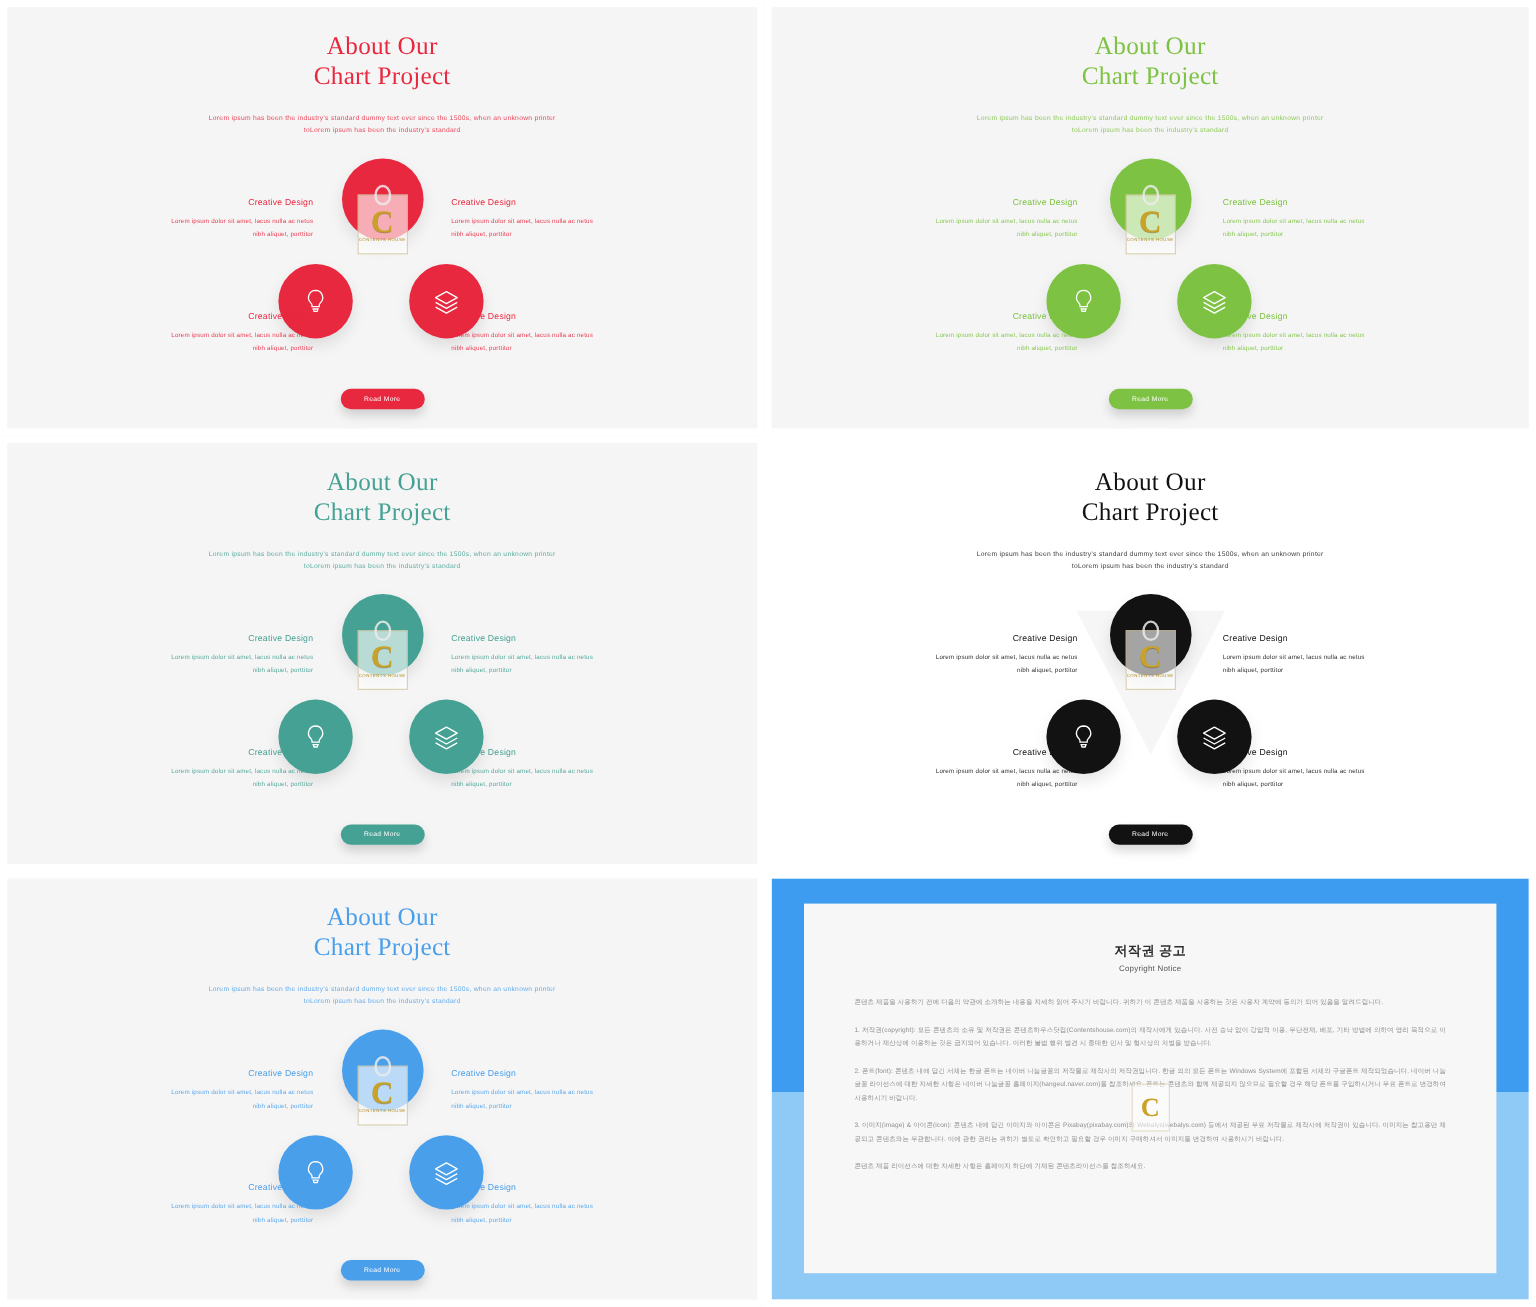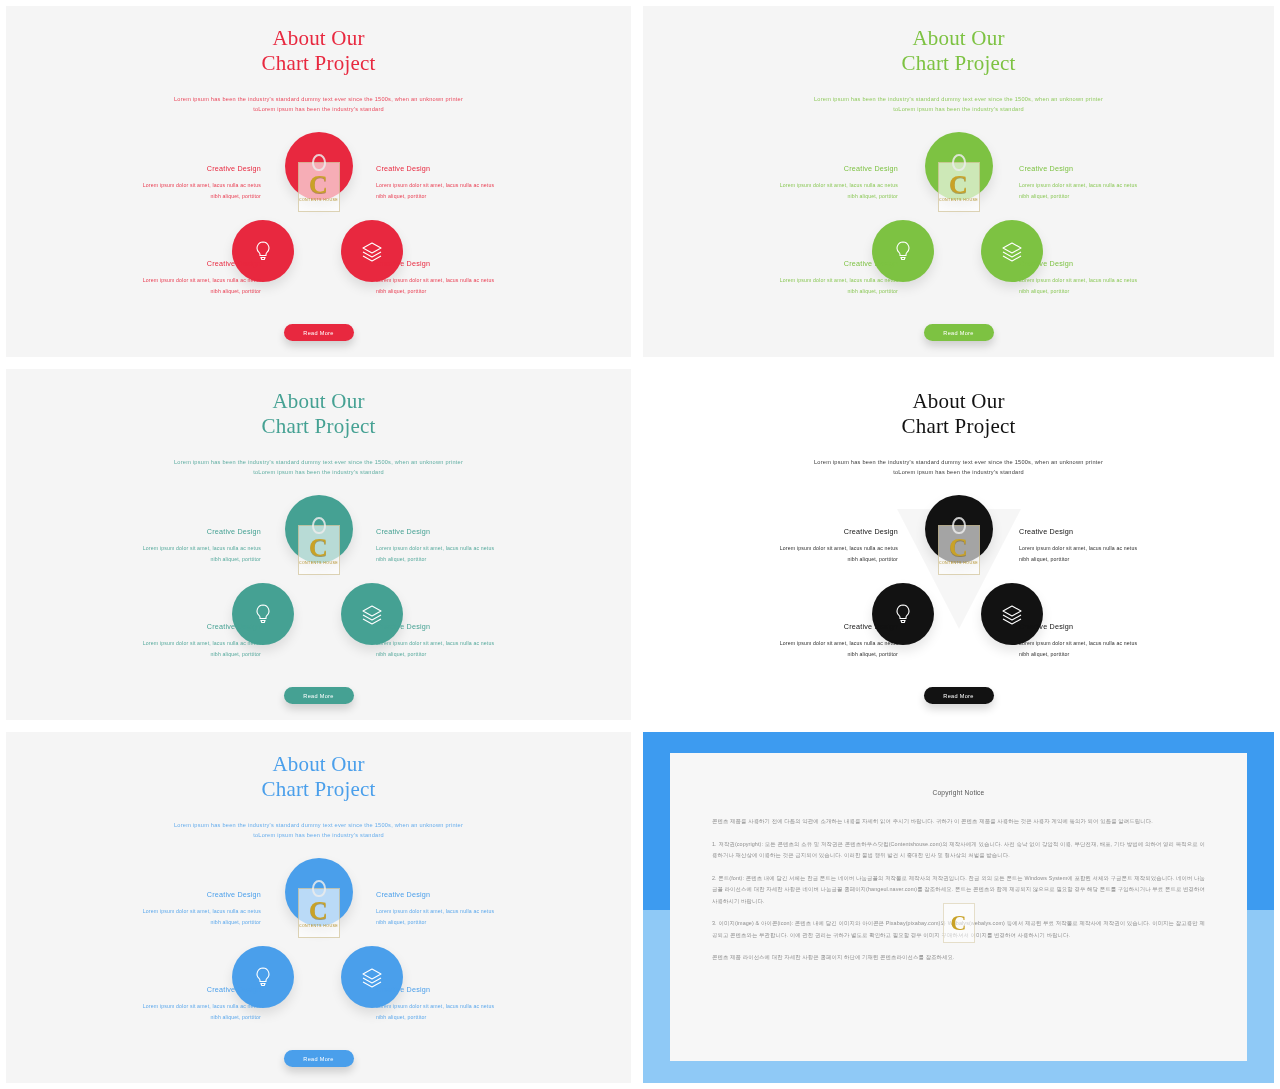--- a/index.html
+++ b/index.html
@@ -532,20 +532,21 @@
           <span>nibh aliquet, porttitor</span>
         </div>
     </div>
     <button class="readmore" style="background: rgb(74, 159, 235);">Read More</button>
   </section>
 
   <section class="panel cr-panel">
     <div class="cr-bg-top" style="background: rgb(61, 155, 240);"></div>
     <div class="cr-bg-bot" style="background: rgb(143, 201, 246);"></div>
     <div class="cr-card" style="background: rgb(247, 247, 247);">
+      <div class="cr-title">저작권 공고</div>
       <div class="cr-sub">Copyright Notice</div>
       <div class="cr-body">
         <p class="cr-p">콘텐츠 제품을 사용하기 전에 다음의 약관에 소개하는 내용을 자세히 읽어 주시기 바랍니다. 귀하가 이 콘텐츠 제품을 사용하는 것은 사용자 계약에 동의가 되어 있음을 알려드립니다.</p>
         <p class="cr-p">1. 저작권(copyright): 모든 콘텐츠의 소유 및 저작권은 콘텐츠하우스닷컴(Contentshouse.com)의 제작사에게 있습니다. 사전 승낙 없이 강압적 이용, 무단전재, 배포, 기타 방법에 의하여 영리 목적으로 이용하거나 재산상에 이용하는 것은 금지되어 있습니다. 이러한 불법 행위 발견 시 중대한 민사 및 형사상의 처벌을 받습니다.</p>
         <p class="cr-p">2. 폰트(font): 콘텐츠 내에 담긴 서체는 한글 폰트는 네이버 나눔글꼴의 저작물로 제작사의 저작권입니다. 한글 외의 모든 폰트는 Windows System에 포함된 서체와 구글폰트 제작되었습니다. 네이버 나눔글꼴 라이선스에 대한 자세한 사항은 네이버 나눔글꼴 홈페이지(hangeul.naver.com)를 참조하세요. 폰트는 콘텐츠와 함께 제공되지 않으므로 필요할 경우 해당 폰트를 구입하시거나 무료 폰트로 변경하여 사용하시기 바랍니다.</p>
         <p class="cr-p">3. 이미지(image) &amp; 아이콘(icon): 콘텐츠 내에 담긴 이미지와 아이콘은 Pixabay(pixabay.com)와 Webalys(webalys.com) 등에서 제공된 무료 저작물로 제작사에 저작권이 있습니다. 이미지는 참고용만 제공되고 콘텐츠와는 무관합니다. 이에 관한 권리는 귀하가 별도로 확인하고 필요할 경우 이미지 구매하셔서 이미지를 변경하여 사용하시기 바랍니다.</p>
         <p class="cr-p">콘텐츠 제품 라이선스에 대한 자세한 사항은 홈페이지 하단에 기재된 콘텐츠라이선스를 참조하세요.</p>
       </div>
       <div class="cr-wm">
         <div class="mk">C</div>

